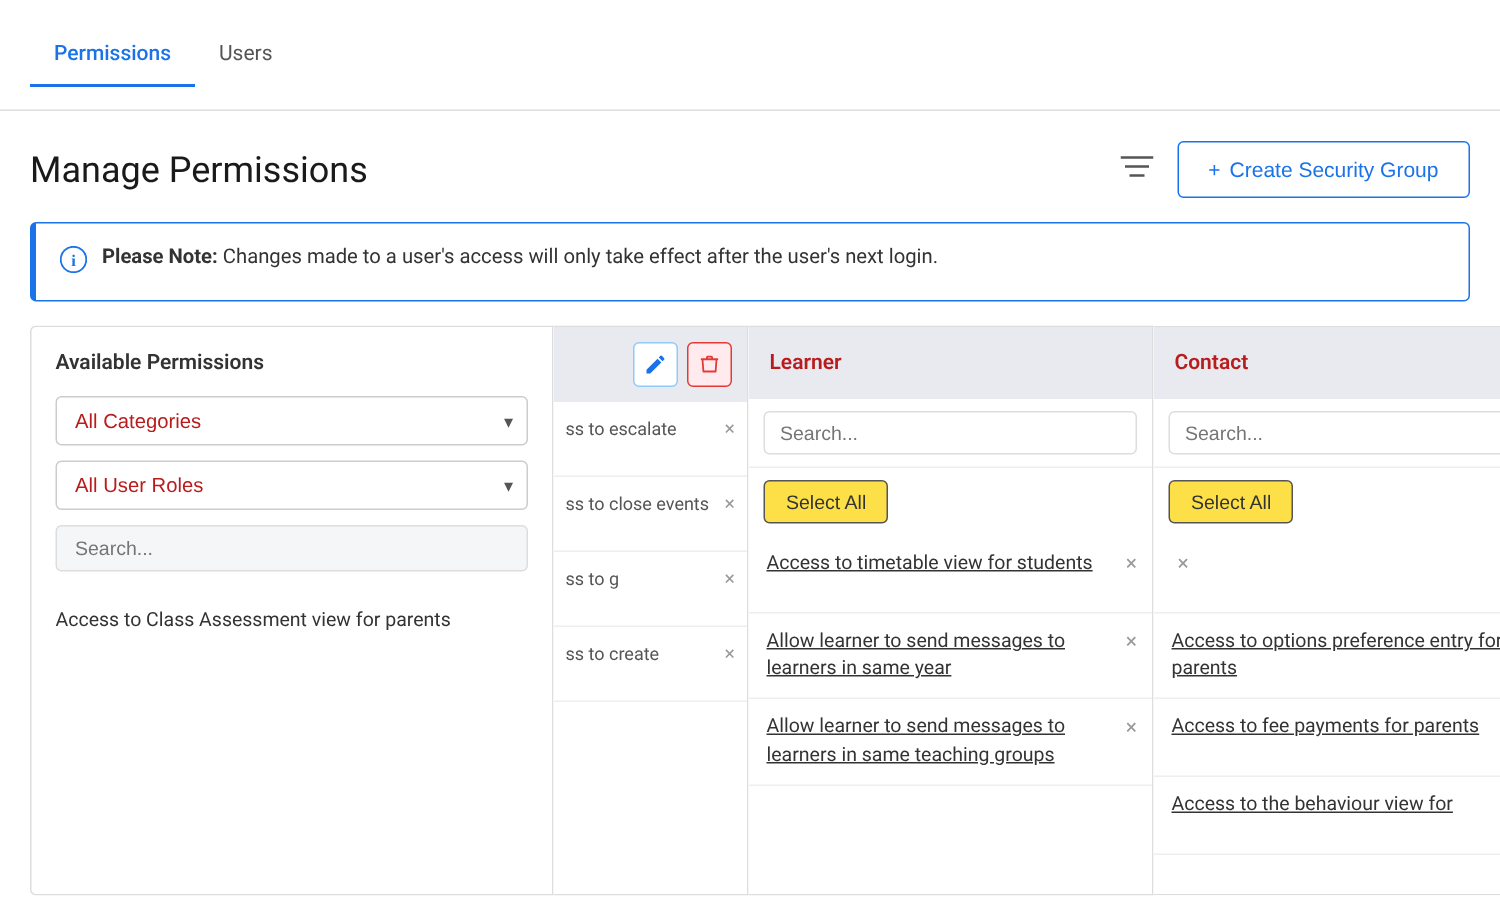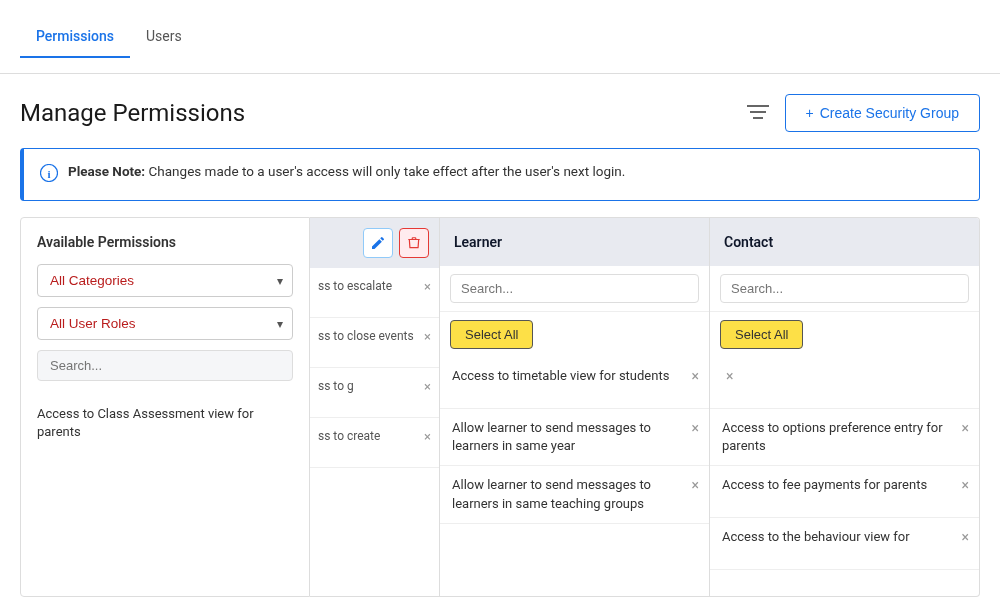--- a/index.html
+++ b/index.html
@@ -96,21 +96,21 @@
     .main-content {
       display: flex;
       padding: 0 20px;
       gap: 0;
       height: 380px;
       overflow: hidden;
     }
 
     
     .sidebar {
-      width: 290px;
+      width: 349px;
       flex-shrink: 0;
       border: 1px solid #ddd;
       border-radius: 4px 0 0 4px;
       background: #fff;
       padding: 16px;
       overflow: hidden;
     }
     .sidebar-title {
       font-size: 14px;
       font-weight: 600;
@@ -228,21 +228,21 @@
       border: 1px solid #ddd;
       border-left: none;
       background: #fff;
       overflow: hidden;
     }
     .perm-col-header {
       padding: 12px 14px;
       background: #e8eaf0;
       font-size: 14px;
       font-weight: 600;
-      color: #0f172a;
+      color: #b91c1c;
       min-height: 48px;
       display: flex;
       align-items: center;
     }
     .perm-search {
       padding: 8px 10px;
       border-bottom: 1px solid #eee;
     }
     .perm-search input {
       width: 100%;
@@ -276,20 +276,21 @@
     }
     .perm-item .x-btn {
       color: #999;
       cursor: pointer;
       font-size: 14px;
       flex-shrink: 0;
       margin-left: 4px;
     }
     .perm-item-text {
       flex: 1;
+      text-decoration: underline;
     }
   </style>
 </head>
 <body>
 
 <div class="tabs">
   <div class="tab active">Permissions</div>
   <div class="tab">Users</div>
 </div>
 

